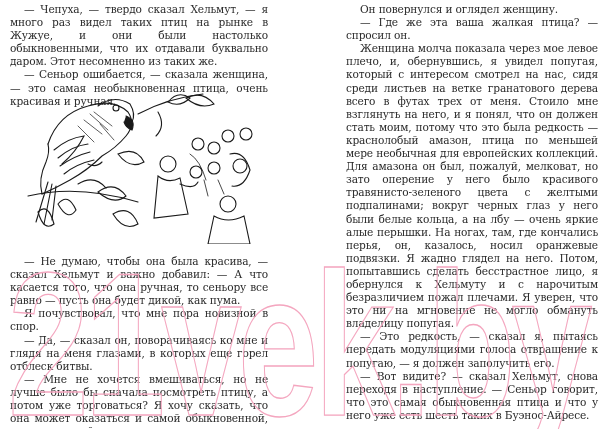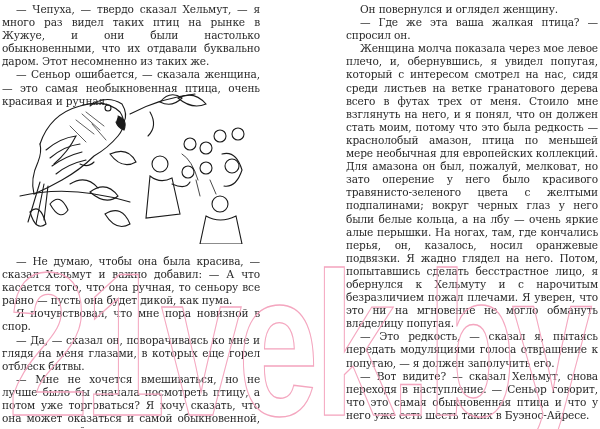--- a/index.html
+++ b/index.html
@@ -1,19 +1,19 @@
 <!DOCTYPE html>
 <html><head>
 <meta charset="utf-8">
 <style>
   html, body { margin: 0; padding: 0; background: #ffffff; }
   body { width: 600px; height: 429px; position: relative; overflow: hidden;
          font-family: "DejaVu Serif", "Liberation Serif", serif; color: #2a2a2a; }
   .page { position: absolute; top: 0; height: 429px; }
-  .page.left { left: 0; width: 262px; padding-left: 16px; }
+  .page.left { left: 8px; width: 262px; padding-left: 16px; }
   .page.right { left: 342px; width: 258px; }
   .para { font-size: 10.6px; line-height: 13.1px; margin: 0; text-align: justify;
           text-indent: 14px; hyphens: manual; letter-spacing: -0.15px; word-spacing: 0px; }
   .page.left .text-top { position: absolute; top: 3px; left: 2px; width: 258px; }
   .page.left .text-bottom { position: absolute; top: 255px; left: 2px; width: 258px; }
   .page.right .text { position: absolute; top: 3px; left: 4px; width: 252px; }
   .illustration { position: absolute; left: 10px; top: 84px; width: 255px; height: 160px; }
   .page-number { position: absolute; top: 409px; font-size: 10px; font-weight: bold; color: #2a2a2a; margin-top: 21px; }
   .page.left .page-number { left: 111px; }
   .page.right .page-number { left: 155px; }

